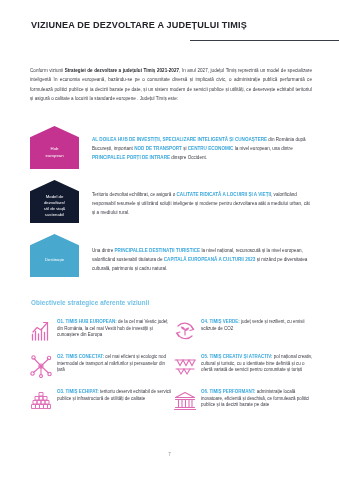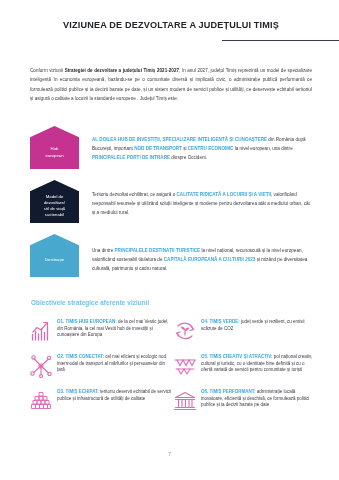--- a/index.html
+++ b/index.html
@@ -7,21 +7,21 @@
   body{
     background:#ffffff;
     font-family:"Liberation Sans", sans-serif;
     color:#2b2b33;
     position:relative;
     overflow:hidden;
   }
 
   
   .header{
-    position:absolute; left:0; top:0; width:296px; height:44px;margin-left:32px;
+    position:absolute; left:0; top:0; width:296px; height:44px;
   }
   .header-title{
     position:absolute; left:31px; top:30px;
     font-size:9.1px; font-weight:bold; letter-spacing:.18px;
     color:#23242c; white-space:nowrap;
     transform:translateY(-100%);
   }
   .header-rule{
     position:absolute; left:190px; top:40px; width:149px; height:1.1px;
     background:#3a3d48;

